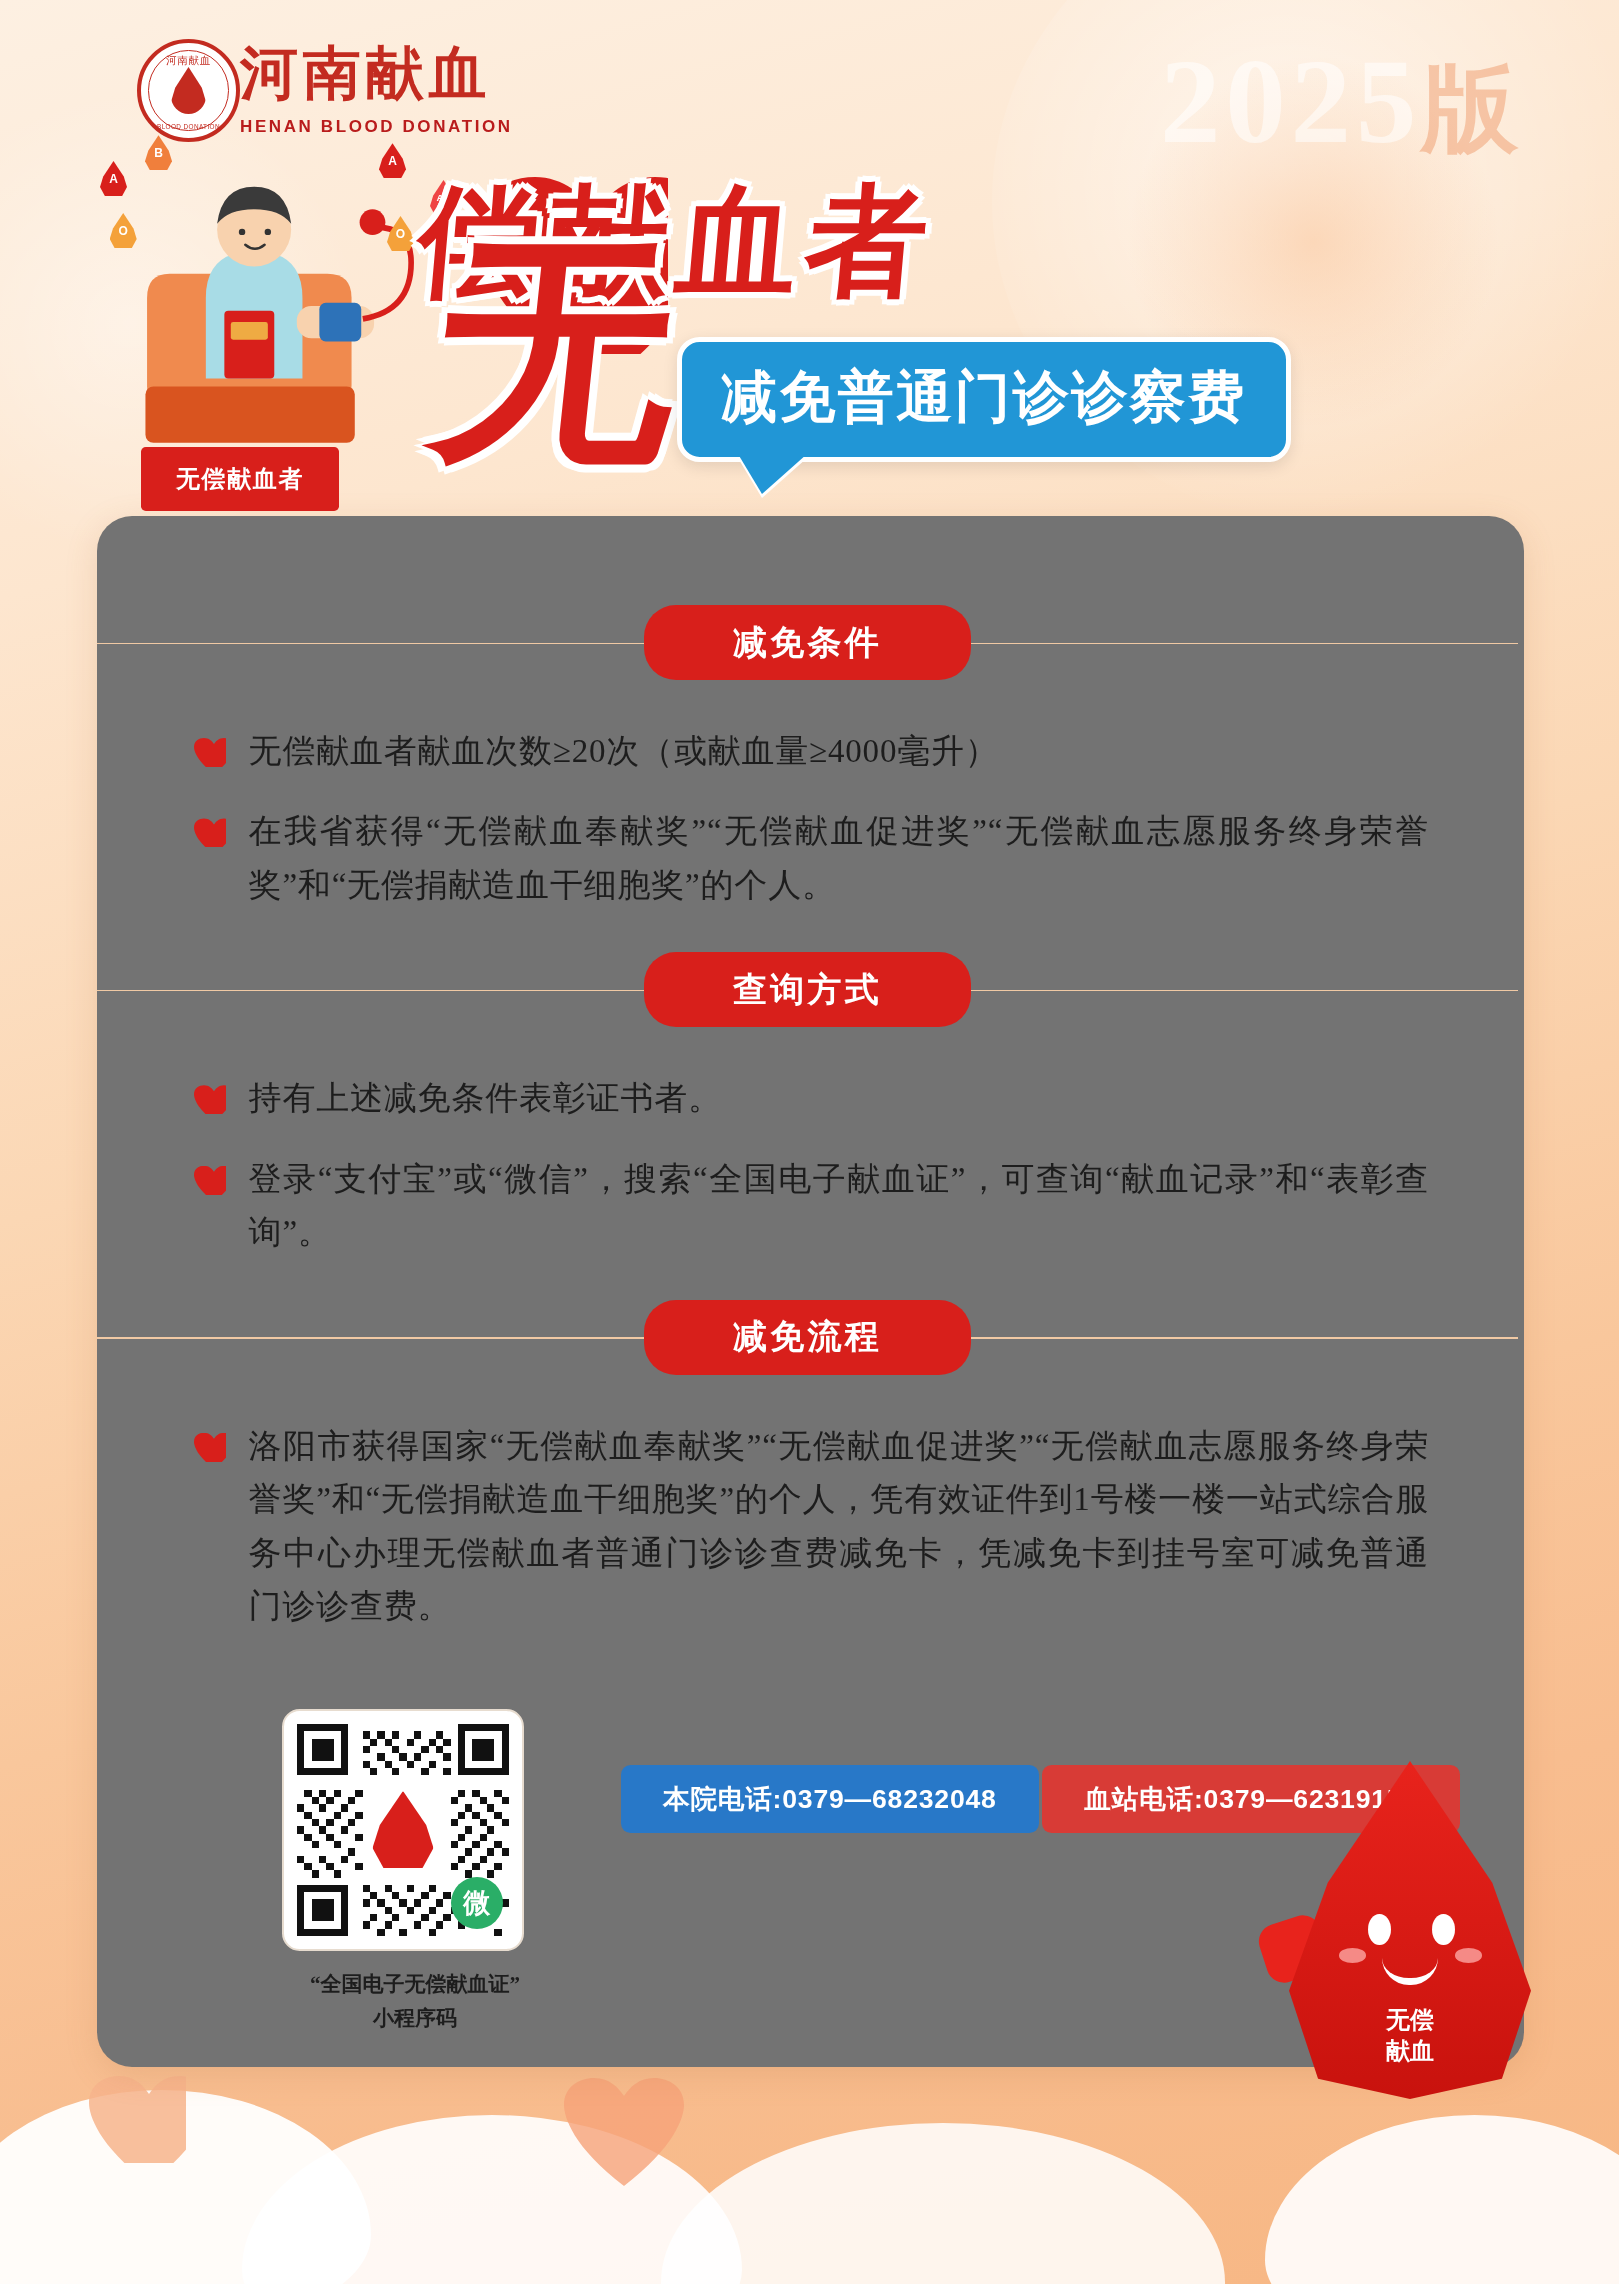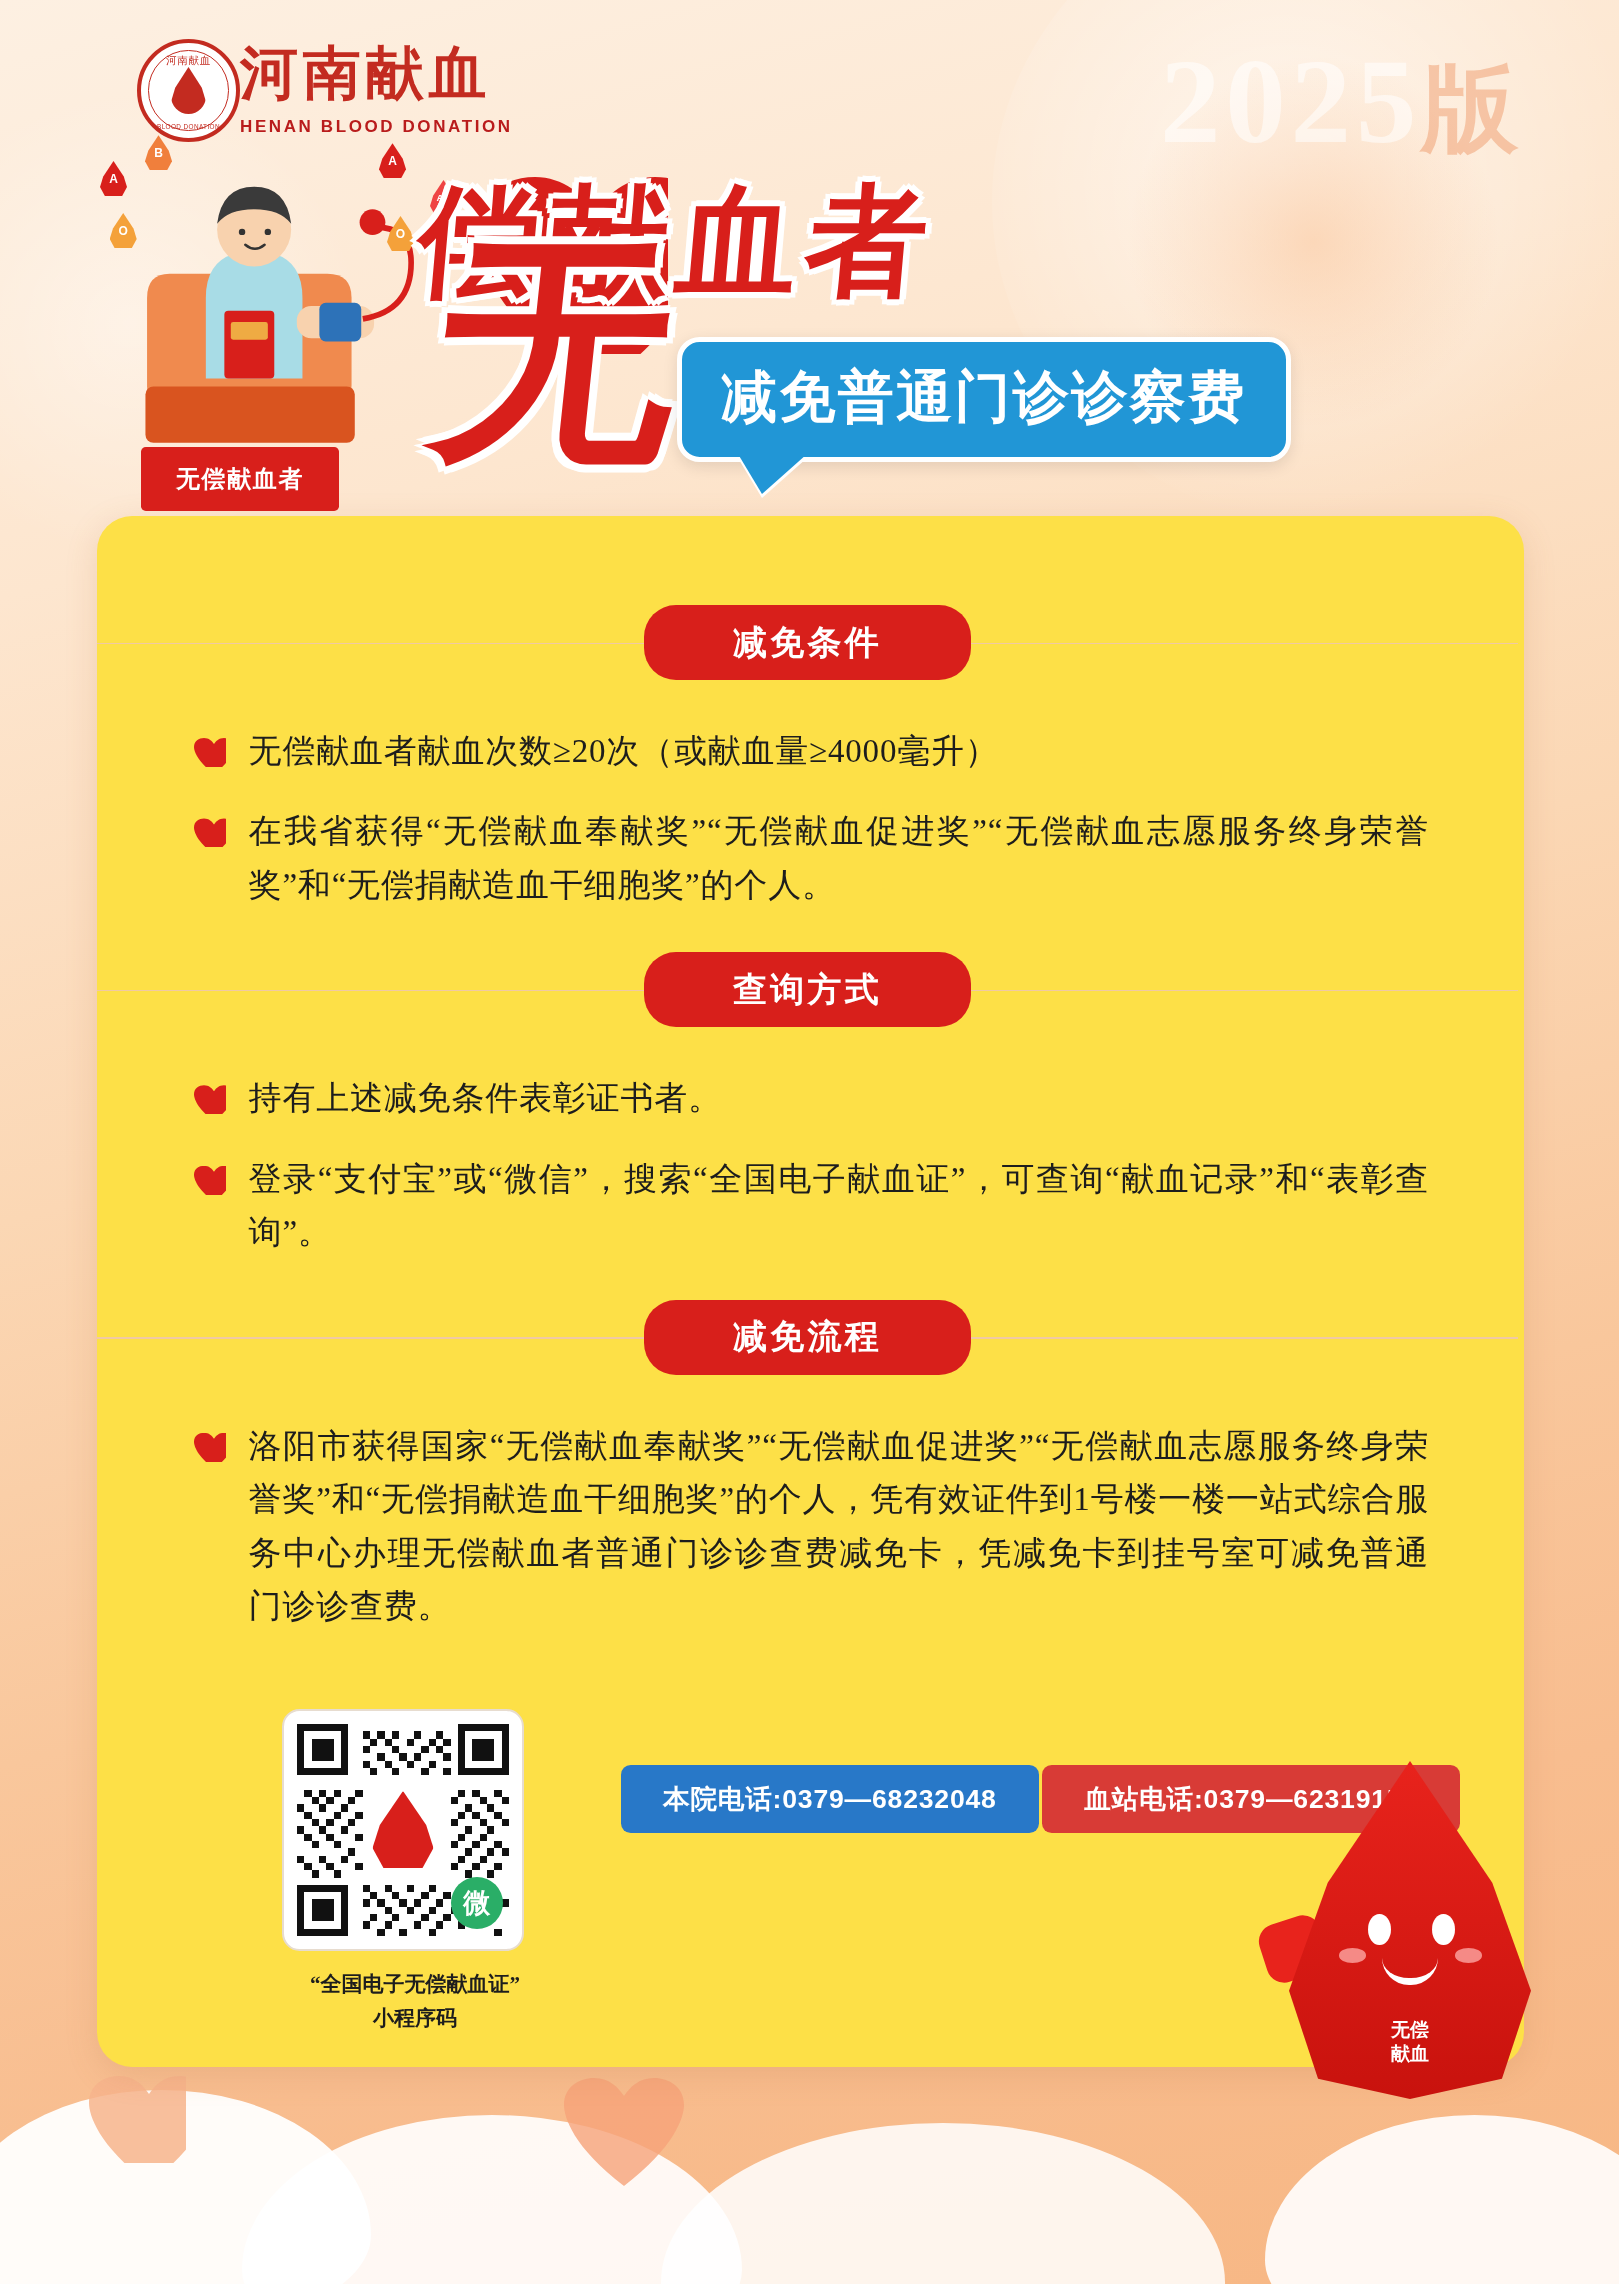--- a/index.html
+++ b/index.html
@@ -155,21 +155,21 @@
     padding: 16px 35px;
     border-radius: 4.8px;
     z-index: 10;
   }
 
   
   .card {
     position: absolute;
     left: 97px; top: 516px;
     width: 1427px;
-    background: #fde047;
+    background: #737373;
     border-radius: 35px;
     box-shadow: 0 8px 32px rgba(180,110,60,.18);
     z-index: 5;
     padding: 0 6px 32px 0;
   }
   .card-inner { padding: 89px 0 0 0; }
 
   .section { position: relative; padding: 0 0 0 0; }
   .section + .section { margin-top: 40px; }
   .section-head {
@@ -289,21 +289,21 @@
   .mascot-cheek.l { left: 50px; }
   .mascot-cheek.r { left: 166px; }
   .mascot-arm {
     position: absolute; left: -27px; top: 158px;
     width: 63px; height: 60px;
     background: #e8231c; border-radius: 17.7px;
     transform: rotate(-18deg);
   }
   .mascot-text {
     position: absolute; left: 0; right: 0; bottom: 32px;
-    text-align: center; color: #fff; font-size: 19px; font-weight: 700;
+    text-align: center; color: #fff; font-size: 24px; font-weight: 700;
     line-height: 1.3;
     font-family: "Liberation Serif", serif;
   }
 
   
   .cloud {
     position: absolute; border-radius: 50% 50% 50% 50% / 60% 60% 40% 40%;
     background: #fff;
   }
   .c1 { left: -48px; bottom: -48px; width: 419px; height: 242px; opacity: .95; }

